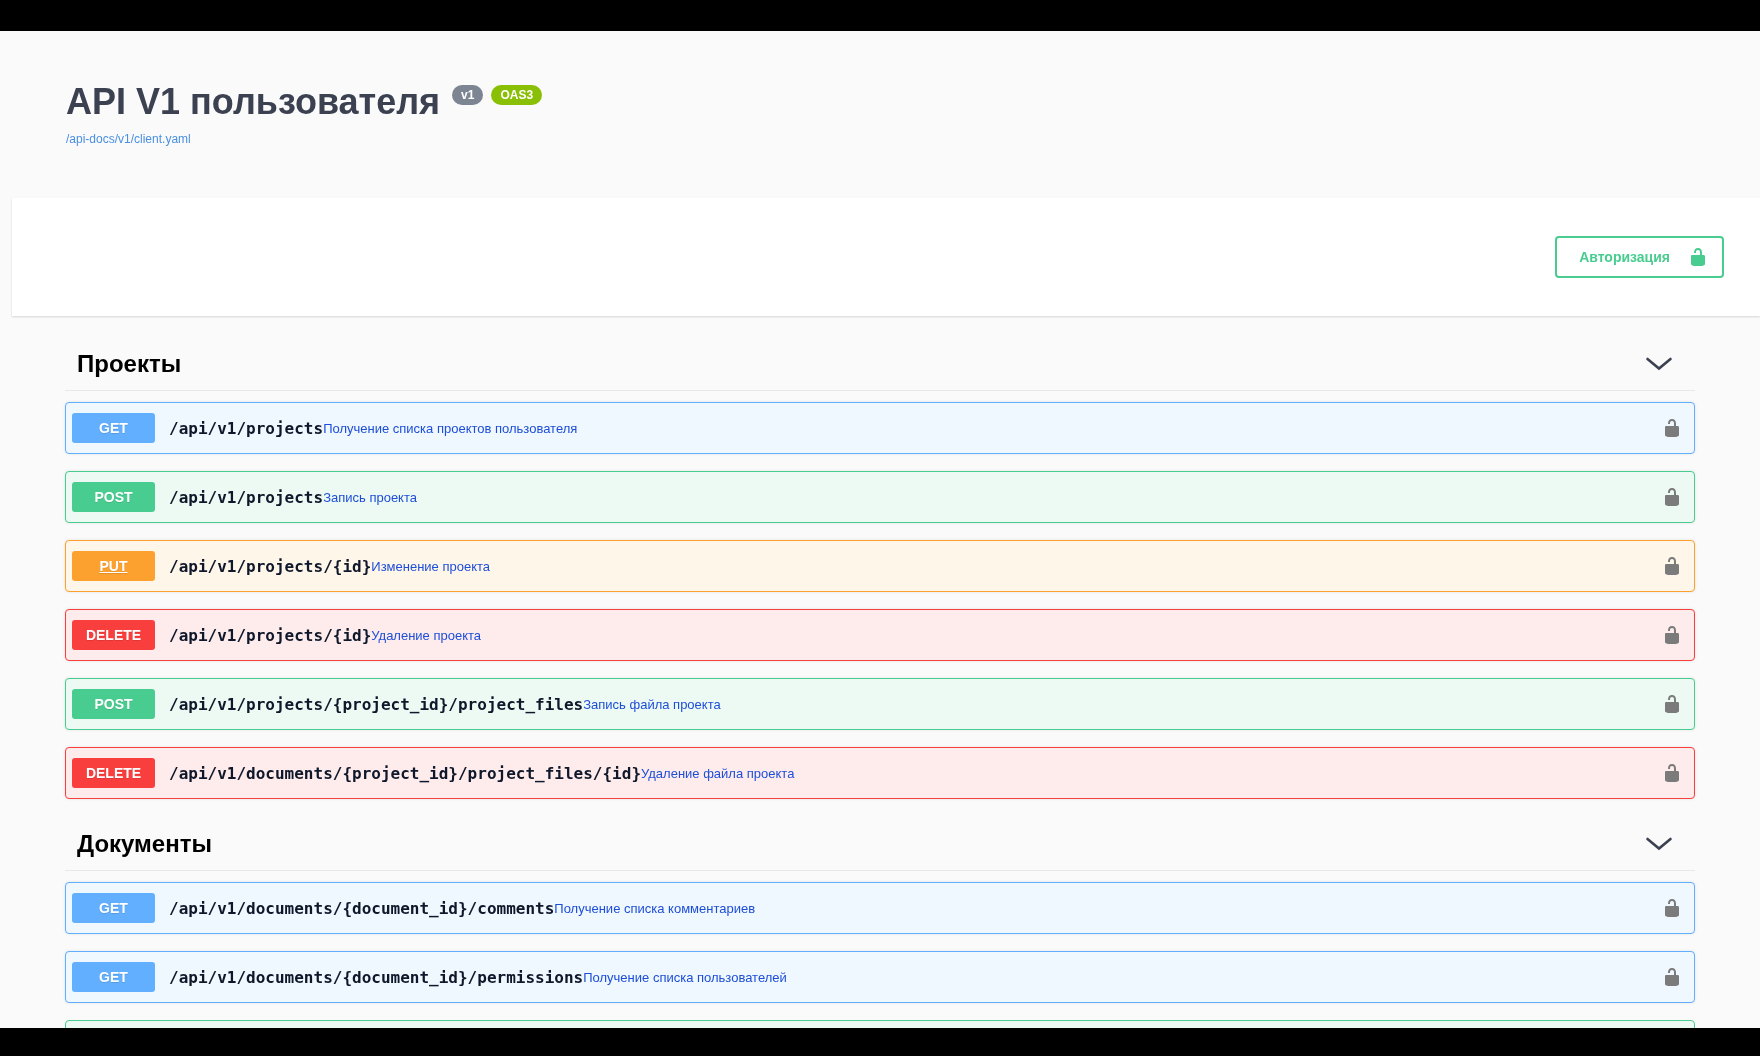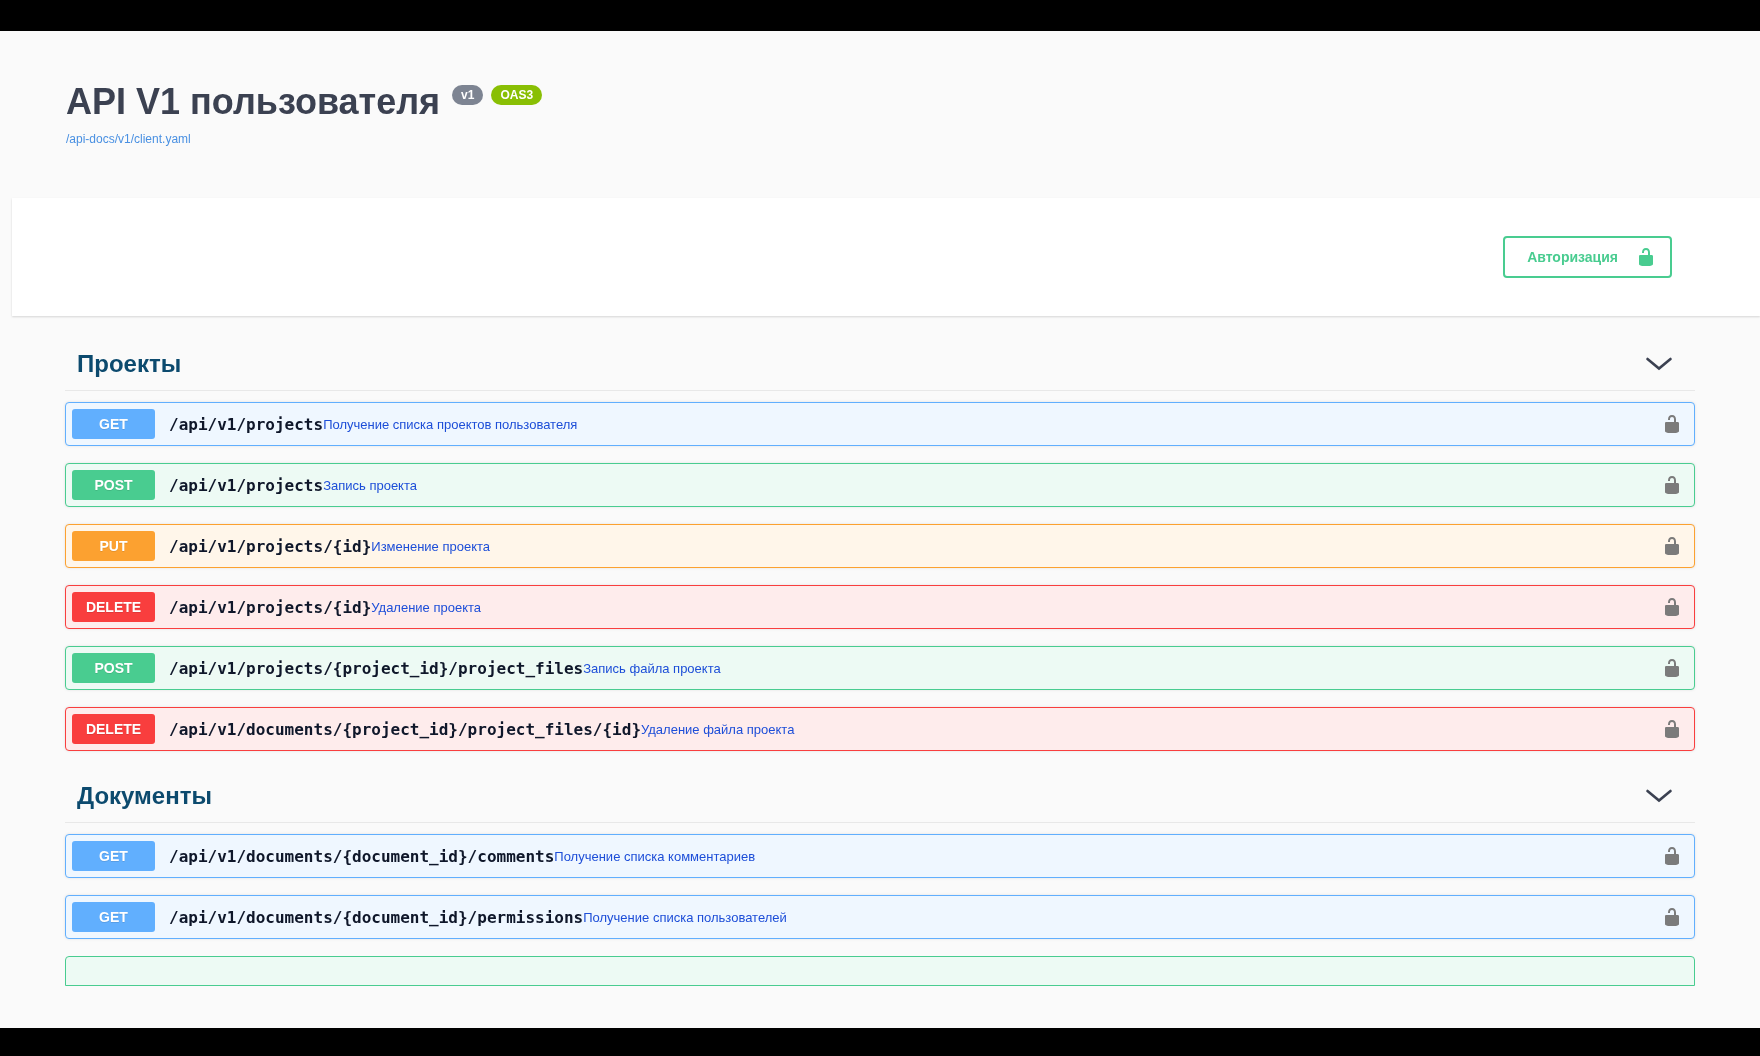--- a/index.html
+++ b/index.html
@@ -14,39 +14,39 @@
   .info { height:167px; padding:50px 66px 0; background:#fafafa; }
   .title-row { display:flex; align-items:flex-start; }
   .page-title { font-size:36px; font-weight:bold; color:#3b4151; line-height:42px; letter-spacing:0; }
   .pills { display:flex; gap:8px; margin-left:12px; margin-top:4px; }
   .pill { display:inline-block; font-size:12px; font-weight:bold; color:#fff; padding:3px 9px; border-radius:12px; line-height:14px; }
   .pill-version { background:#7d8492; }
   .pill-oas { background:#89bf04; }
   .spec-link { display:inline-block; margin-top:9px; font-size:12px; color:#4990e2; text-decoration:none; cursor:pointer;text-align:center; }
 
   
-  .scheme { height:118px; background:#fff; box-shadow:0 1px 2px 0 rgba(0,0,0,.15); display:flex; align-items:center; justify-content:flex-end; padding-right:88px;margin-left:12px; }
+  .scheme { height:118px; background:#fff; box-shadow:0 1px 2px 0 rgba(0,0,0,.15); display:flex; align-items:center; justify-content:flex-end; padding-right:36px;margin-left:12px; }
   .auth-btn { display:flex; align-items:center; gap:18px; background:#fff; border:2px solid #49cc90; border-radius:4px; color:#49cc90; font-weight:bold; font-size:14px; font-family:"Liberation Sans",sans-serif; padding:9px 14px 9px 22px; cursor:pointer; }
 
   
   .main { padding:20px 65px 0; }
   .section-header { display:flex; align-items:center; justify-content:space-between; padding:14px 22px 12px 12px; border-bottom:1px solid #e8e8e8; margin-bottom:11px; cursor:pointer; }
-  .section-title { font-size:24px; font-weight:bold; color:#0c4a6e; }
+  .section-title { font-size:24px; font-weight:bold; color:#000000; }
   .chev { display:flex; }
 
-  .opblock { display:flex; align-items:center; height:44px; border:1px solid; border-radius:4px; margin-bottom:17px; padding:0 12px 0 6px; box-shadow:0 0 3px rgba(0,0,0,.10); }
+  .opblock { display:flex; align-items:center; height:52px; border:1px solid; border-radius:4px; margin-bottom:17px; padding:0 12px 0 6px; box-shadow:0 0 3px rgba(0,0,0,.10); }
   .opblock.get    { background:#eff7ff; border-color:#61affe; }
   .opblock.post   { background:#edfaf4; border-color:#49cc90; }
   .opblock.put    { background:#fff6ea; border-color:#fca130; }
   .opblock.delete { background:#feecec; border-color:#f93e3e; }
 
   .method { min-width:83px; text-align:center; padding:7px 10px; border-radius:3px; color:#fff; font-weight:bold; font-size:14px; text-shadow:0 1px 0 rgba(0,0,0,.1); cursor:pointer; }
   .method.get    { background:#61affe; }
   .method.post   { background:#49cc90; }
-  .method.put    { background:#fca130; }
+  .method.put    { background:#fca130;text-decoration:underline; }
   .method.delete { background:#f93e3e; }
 
   .path { margin-left:14px; font-family:"DejaVu Sans Mono","Liberation Mono",monospace; font-weight:bold; font-size:16px; color:#0f172a; cursor:pointer; }
   .desc { font-size:13px; color:#1d4ed8; }
   .lock-btn { margin-left:auto; background:none; border:none; padding:0; display:flex; cursor:pointer; }
 
   .partial-row { height:30px; background:#edfaf4; border:1px solid #49cc90; border-radius:4px 4px 0 0; }
 </style>
 </head>
 <body>

